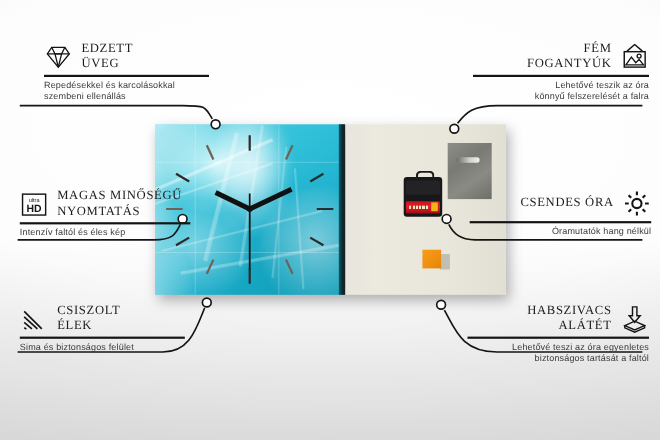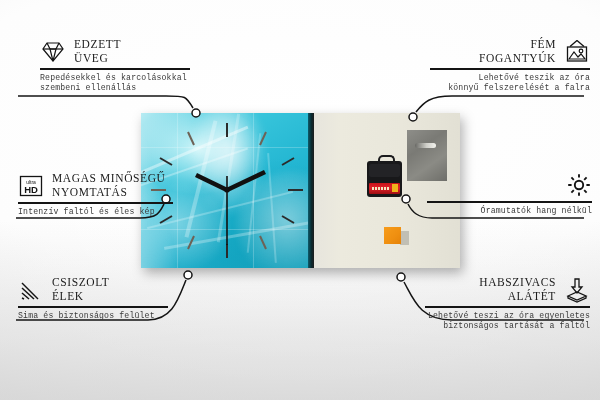--- a/index.html
+++ b/index.html
@@ -101,21 +101,21 @@
   .cl-head{display:flex;align-items:center;gap:8px;}
   .cl-head.right{justify-content:flex-end;}
   .cl-title{
     font-size:11.5px;letter-spacing:.6px;color:#1b1b1b;line-height:13.5px;
     text-transform:uppercase;font-family:"Liberation Serif", serif;
   }
   .cl-title.right{text-align:right;}
   .cl-rule{height:1.6px;background:#141414;margin:3px 0 3px 0;}
   .cl-sub{
     font-size:8.2px;color:#3a3a3a;line-height:10.5px;letter-spacing:.15px;
-    font-family:Liberation Mono, monospace;
+    font-family:Liberation Sans, sans-serif;
   }
   .cl-sub.right{text-align:right;}
   .ico{width:26px;height:26px;flex:0 0 26px;display:block;text-align:right;}
 
   #c-tempered{left:22px;top:38px;width:150px;margin-left:18px;}
   #c-print{left:18px;top:172px;width:155px;}
   #c-edges{left:18px;top:276px;width:150px;}
   #c-handles{right:10px;top:38px;width:160px;}
   #c-mechanism{right:8px;top:172px;width:165px;}
   #c-foam{right:10px;top:276px;width:165px;}
@@ -301,21 +301,21 @@
     </div>
     <div class="cl-rule"></div>
     <div class="cl-sub">
       <span>Sima és biztonságos felület</span>
     </div>
   </div>
 
   <div class="callout" id="c-mechanism">
     <div class="cl-head right">
       <span class="cl-title right">
-        <br>
+        <span>CSENDES ÓRA</span><br>
       </span>
       <span class="ico">
         <svg viewBox="0 0 26 26" width="26" height="26">
           <g fill="none" stroke="#141414" stroke-width="1.9">
             <circle cx="13" cy="13" r="4.2"></circle>
             <path d="M13 2.2 L13 5.6 M13 20.4 L13 23.8 M2.2 13 L5.6 13 M20.4 13 L23.8 13
                      M5.4 5.4 L7.8 7.8 M18.2 18.2 L20.6 20.6 M20.6 5.4 L18.2 7.8 M7.8 18.2 L5.4 20.6"></path>
           </g>
         </svg>
       </span>

